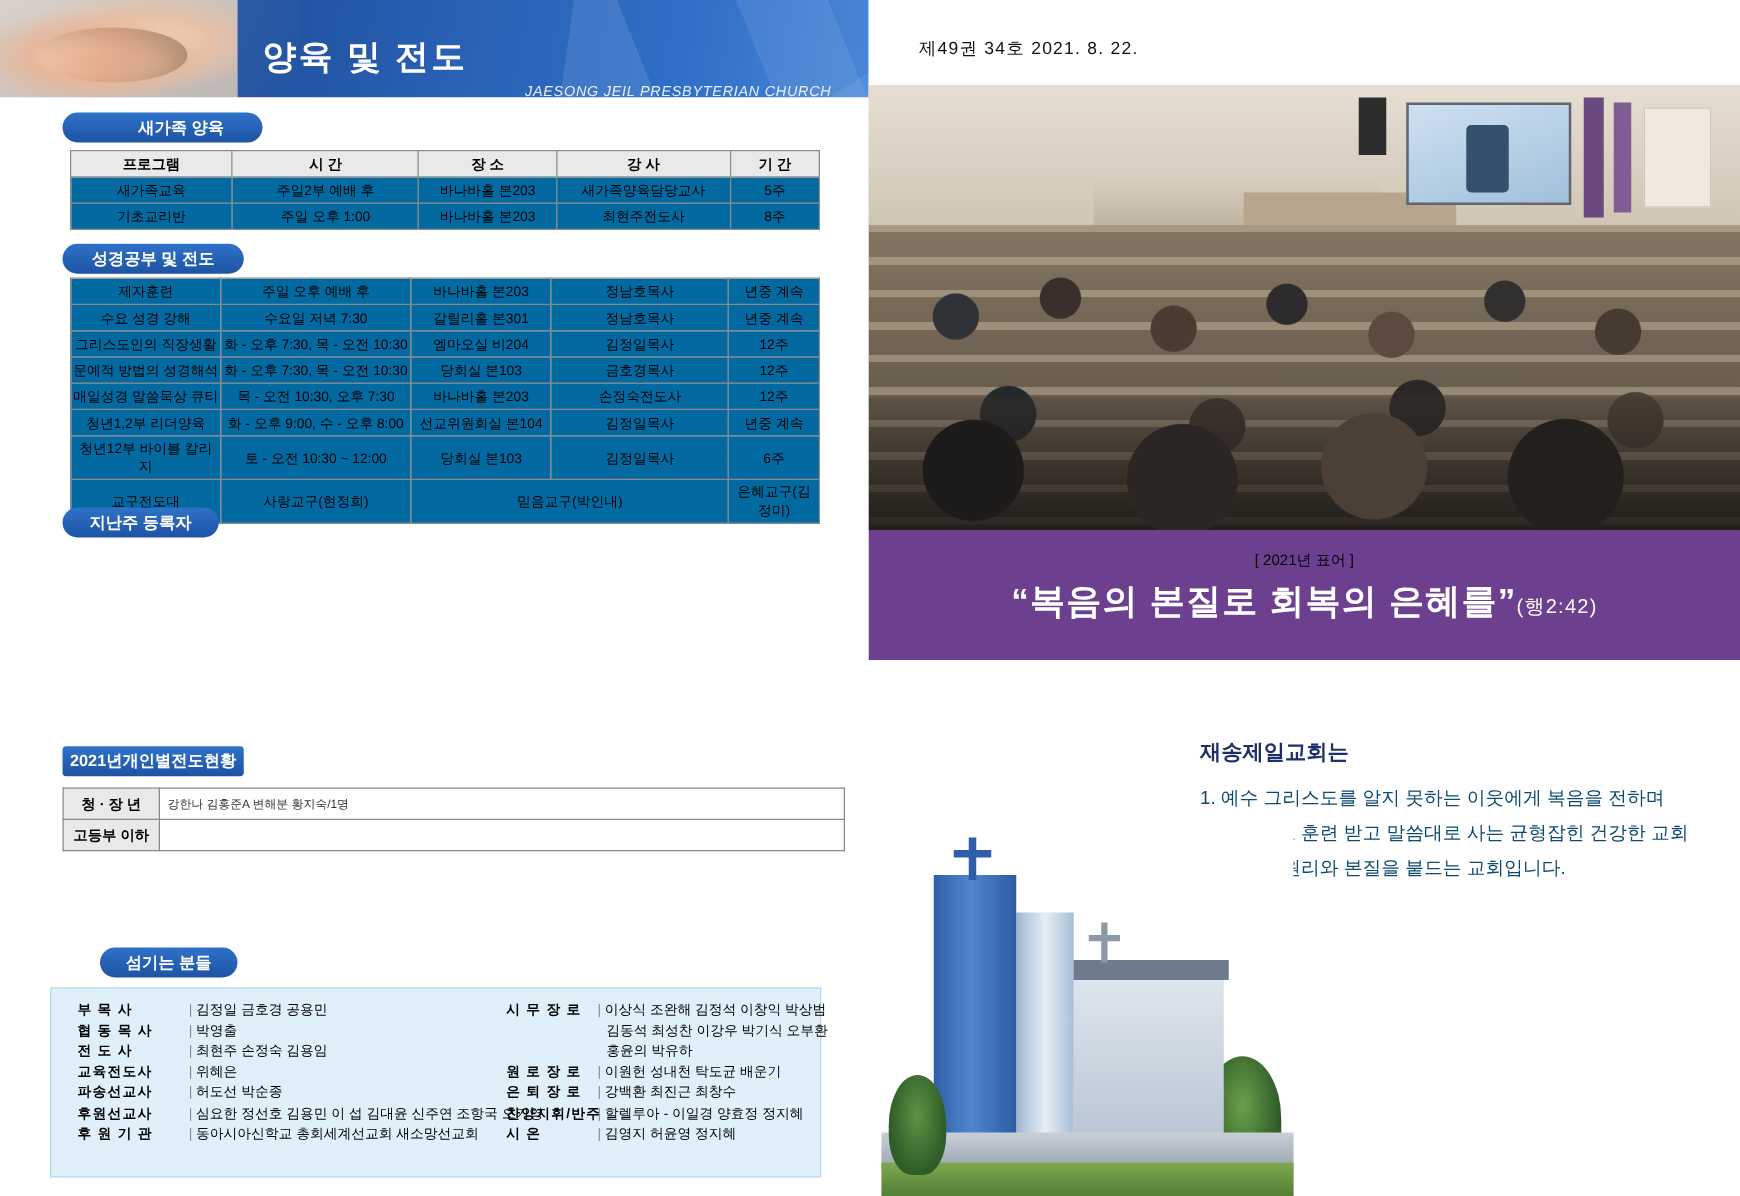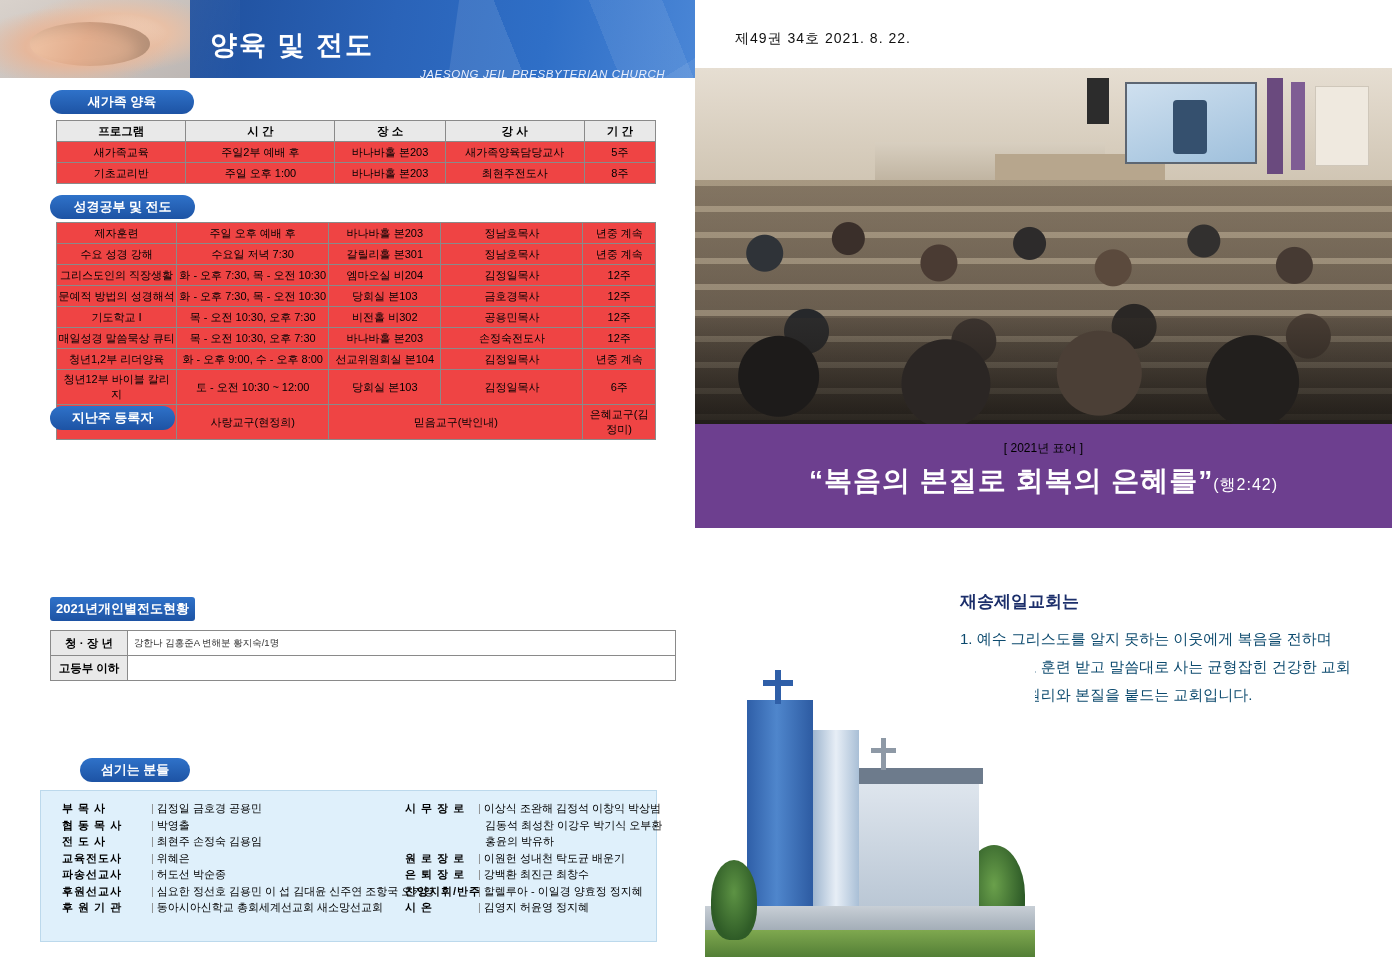--- a/index.html
+++ b/index.html
@@ -41,29 +41,29 @@
   .hdr .blue:after{
     content:"";position:absolute;left:-20px;top:0;width:70px;height:78px;
     background:linear-gradient(110deg,rgba(255,255,255,.08),rgba(255,255,255,0));
   }
   .hdr-title{position:absolute;left:210px;top:27px;color:#fff;font-size:27px;font-weight:bold;letter-spacing:2px;}
   .hdr-sub{position:absolute;left:420px;top:68px;color:#e8eefb;font-size:11.5px;font-style:italic;letter-spacing:.6px;}
 
   .pill{position:absolute;height:24px;border-radius:13px;
     background:linear-gradient(180deg,#2f72c9,#1d53a4);
     color:#fff;font-size:13px;font-weight:bold;line-height:24px;text-align:center;}
-  .pill.wide{width:144px;}
+  .pill.wide{width:130px;padding-left:30px;}
   .pill.w2{width:145px;}
   .pill.w3{width:125px;}
   .pill.w5{width:110px;}
 
   table.tb{position:absolute;border-collapse:collapse;font-size:11px;}
   table.tb td,table.tb th{border:1px solid #8a8a8a;text-align:center;padding:2px 1px;height:16px;}
   table.tb th{background:#e9e9e9;font-weight:bold;font-size:11.5px;}
-  table.tb td{background:#ef4444;}
+  table.tb td{background:#0369a1;}
 
   .evang{position:absolute;border-collapse:collapse;font-size:11px;}
   .evang td{border:1px solid #8a8a8a;height:22px;}
   .evang .lbl{background:#e9e9e9;width:74px;text-align:center;font-weight:bold;font-size:11.5px;}
   .evang .val{width:540px;text-align:left;padding-left:6px;font-size:9.5px;color:#333;}
 
   .servbox{position:absolute;left:40px;top:790px;width:615px;height:150px;background:#dff0fb;border:1px solid #bcd9ec;}
   .servcol{position:absolute;font-size:11px;line-height:16.5px;}
   .servcol .row{white-space:nowrap;}
   .servcol .k{display:inline-block;width:86px;letter-spacing:1px;font-weight:bold;}
@@ -207,27 +207,20 @@
         <td>12주</td>
       </tr>
       <tr>
         <td>문예적 방법의 성경해석</td>
         <td>화 - 오후 7:30, 목 - 오전 10:30</td>
         <td>당회실 본103</td>
         <td>금호경목사</td>
         <td>12주</td>
       </tr>
       <tr>
-        <td>기도학교  Ⅰ</td>
-        <td>목 - 오전 10:30, 오후 7:30</td>
-        <td>비전홀 비302</td>
-        <td>공용민목사</td>
-        <td>12주</td>
-      </tr>
-      <tr>
         <td>매일성경 말씀묵상 큐티</td>
         <td>목 - 오전 10:30, 오후 7:30</td>
         <td>바나바홀 본203</td>
         <td>손정숙전도사</td>
         <td>12주</td>
       </tr>
       <tr>
         <td>청년1,2부 리더양육</td>
         <td>화 - 오후 9:00, 수 - 오후 8:00</td>
         <td>선교위원회실 본104</td>

